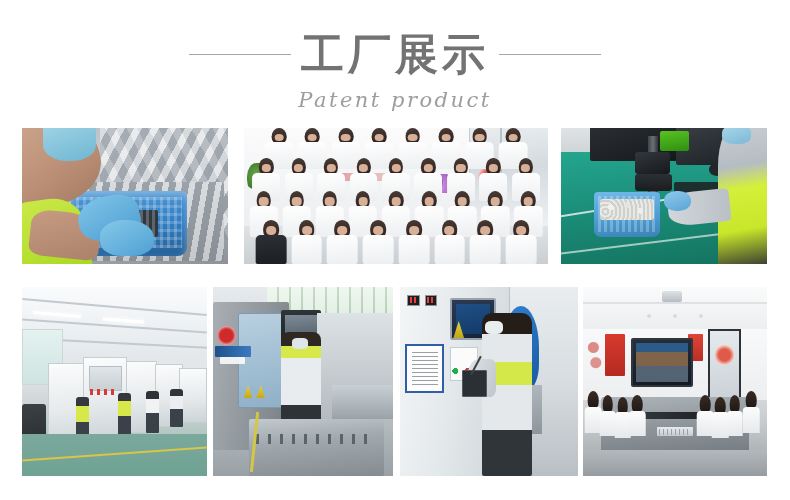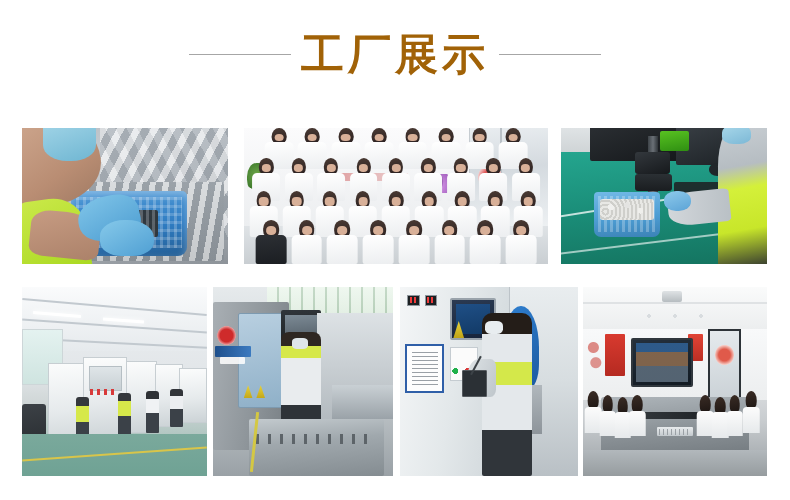--- a/index.html
+++ b/index.html
@@ -15,21 +15,21 @@
   .header { position:absolute; left:0; top:0; width:790px; height:122px; }
   .title-row {
     position:absolute; left:0; top:28px; width:790px; height:52px;
     display:flex; align-items:center; justify-content:center; gap:0;
   }
   .rule { width:102px; height:1px; background:#a6a6a6; flex:none; }
   .rule-left { margin-right:10px; }
   .rule-right { margin-left:10px; }
   .main-title {
     font-family:"DejaVu Sans", sans-serif;
-    font-size:43px; font-weight:700; color:#a16207;
+    font-size:43px; font-weight:700; color:#737373;
     letter-spacing:4px; line-height:1; white-space:nowrap;
   }
   .subtitle {
     position:absolute; left:0; top:88px; width:790px;
     text-align:center;
     font-family:"DejaVu Serif", serif;
     font-style:italic; font-size:21px; color:#9d9d9d;
     letter-spacing:2.5px;
   }
 
@@ -618,20 +618,21 @@
 <body>
 
 <div class="page">
 
   <div class="header">
     <div class="title-row">
       <span class="rule rule-left"></span>
       <h1 class="main-title">工厂展示</h1>
       <span class="rule rule-right"></span>
     </div>
+    <div class="subtitle">Patent product</div>
   </div>
 
   <div class="gallery">
 
     <div class="row row-top">
 
       <div class="photo p1">
         <div class="layer bg"></div>
         <div class="layer bags"></div>
         <div class="layer bags2"></div>

